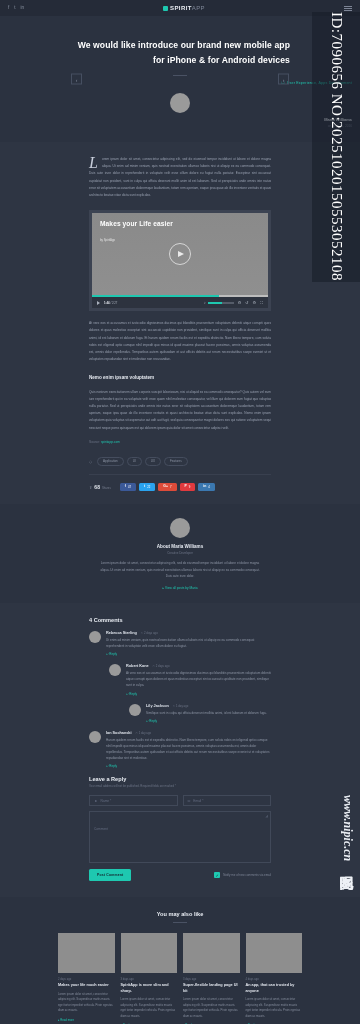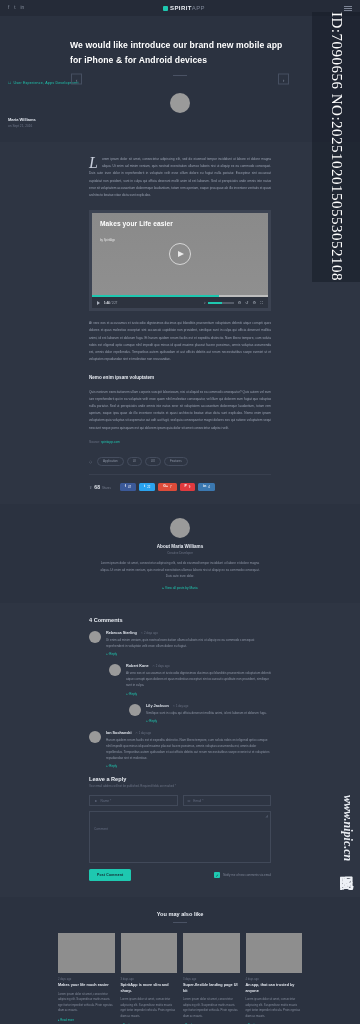--- a/index.html
+++ b/index.html
@@ -21,21 +21,21 @@
   .tb-social span { font-size: 4.5px; color: #8e96a6; line-height: 1; }
   .logo { display: flex; align-items: center; gap: 2px; }
   .logo-mark { width: 5px; height: 5px; background: #1ec8b0; border-radius: 1px; }
   .logo-txt { font-size: 6px; font-weight: bold; color: #e8ecf2; letter-spacing: .4px; }
   .logo-txt i { color: #7d8596; font-style: normal; font-weight: normal; }
   .burger { display: flex; flex-direction: column; gap: 1px; }
   .burger i { display: block; width: 8px; height: 1px; background: #7d8596; }
 
   
   .hero {
-    background: #2b3240; padding: 22px 8px 14px; text-align: left; position: relative;
+    background: #2b3240; padding: 22px 8px 14px; text-align: right; position: relative;
   }
   .hero h1 {
     font-size: 8.6px; line-height: 1.75; color: #ffffff; font-weight: bold;
     max-width: 220px; margin: 0 auto; letter-spacing: .1px;
   }
   .hero-sep { width: 14px; height: 1px; background: #4a5264; margin: 7px auto 5px; }
   .hero-meta { font-size: 3.6px; color: #1ec8b0; letter-spacing: .2px; }
   .hero-meta .ic { margin-right: 2px; }
   .hero-avatar {
     width: 20px; height: 20px; border-radius: 50%; background: #9a9a9a;

